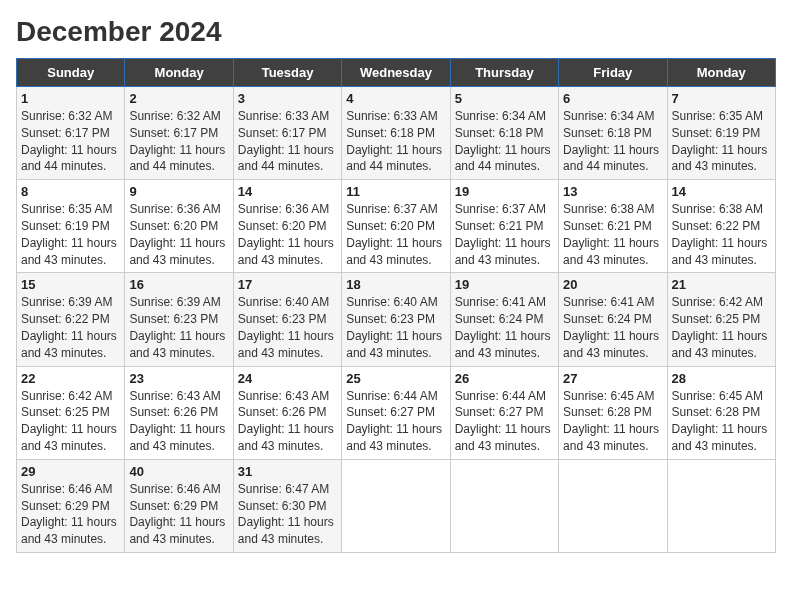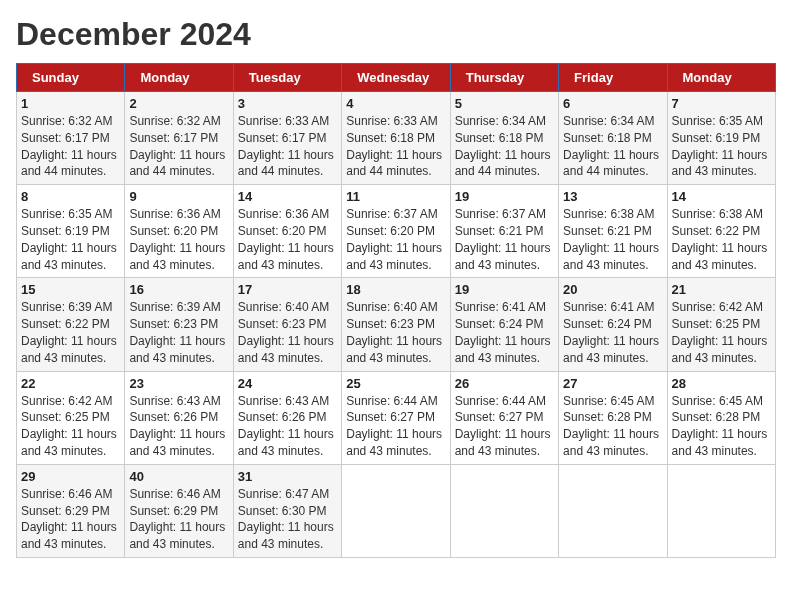--- a/index.html
+++ b/index.html
@@ -31,38 +31,38 @@
     }
     .logo-icon {
       width: 28px;
       height: 28px;
       margin-left: 4px;
     }
     .title-block {
       text-align: right;
     }
     .month-title {
-      font-size: 32px;
+      font-size: 28px;
       font-weight: bold;
       color: #333;
     }
     .location {
       font-size: 14px;
       color: #555;
     }
     .calendar {
       width: 100%;
       border-collapse: collapse;
       font-size: 11px;
     }
     .calendar th {
-      background-color: #b91c1c;
+      background-color: #404040;
       color: white;
       padding: 6px 15px;
-      text-align: left;
+      text-align: center;
       font-size: 13px;
       font-weight: bold;
       border: 1px solid #2d6db5;
     }
     .calendar td {
       border: 1px solid #ccc;
       vertical-align: top;
       padding: 4px;
       width: calc(100% / 7);
       min-height: 80px;

